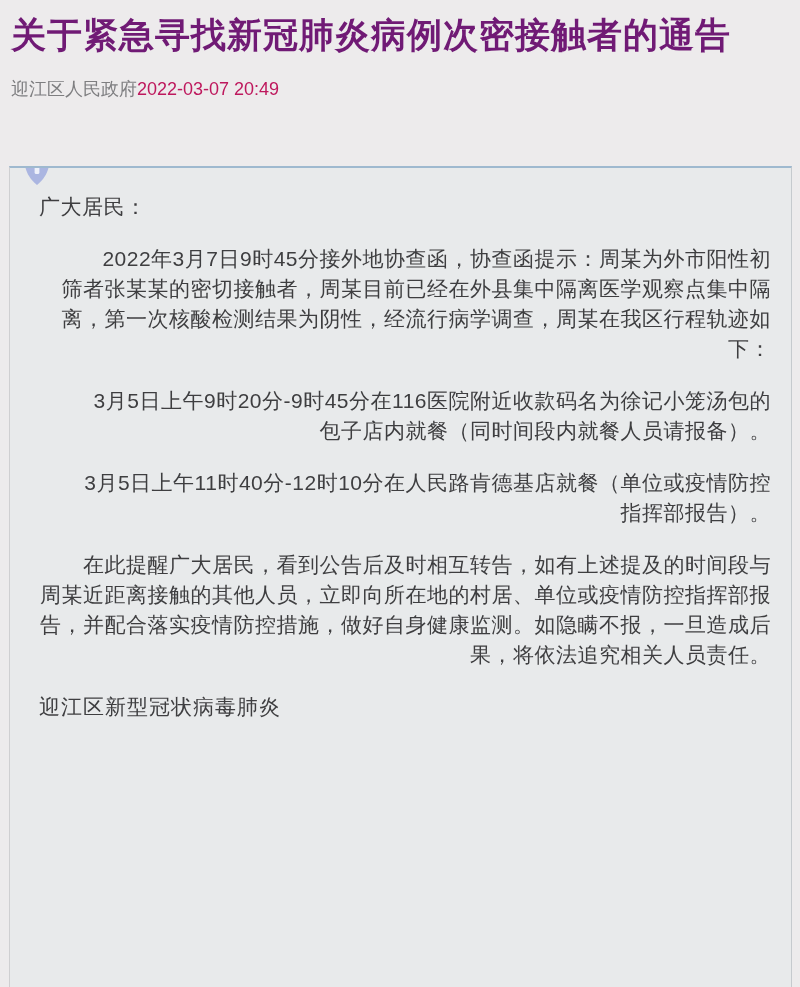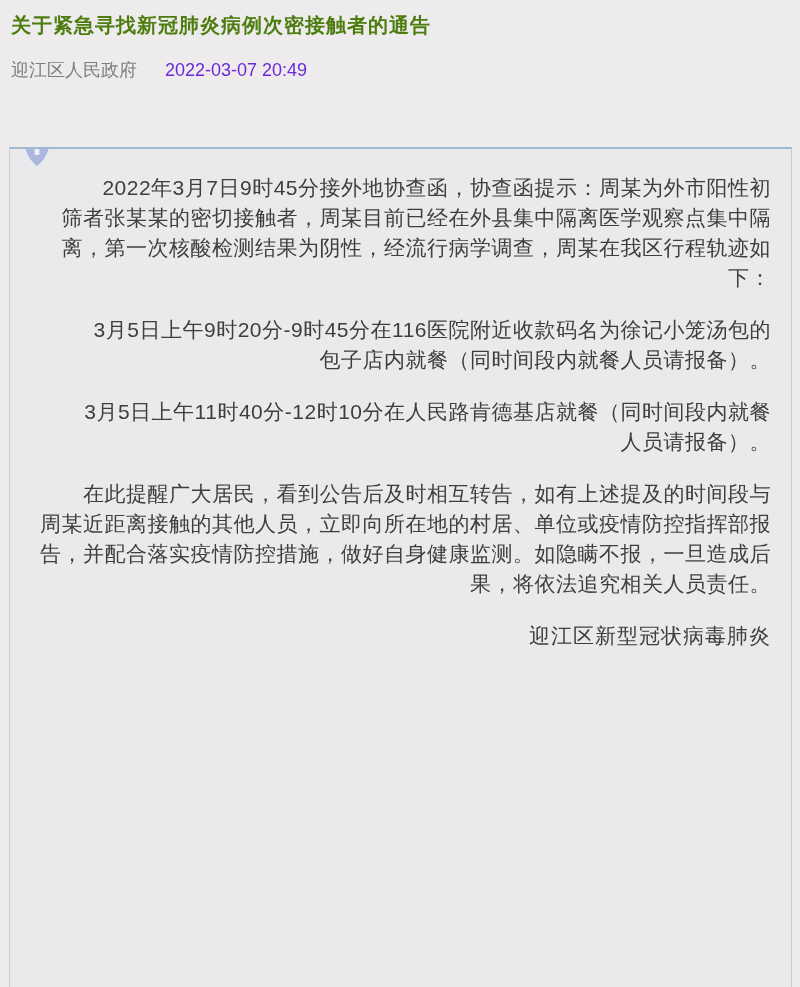--- a/index.html
+++ b/index.html
@@ -11,37 +11,37 @@
     height: 987px;
     overflow: hidden;
     background: #edebec;
     font-family: "Liberation Sans", "DejaVu Sans", sans-serif;
     color: #3e3e40;
   }
   .article-header {
     padding: 13px 12px 0 11px;
   }
   .article-title {
-    font-size: 20px;
+    font-size: 35px;
     font-weight: bold;
-    color: #4d7c0f;
+    color: #701a75;
     margin: 0 0 21px 0;
     line-height: 1.25;
     letter-spacing: 1px;
   }
   .article-meta {
     font-size: 18px;
     line-height: 22px;
   }
   .meta-source {
     color: #7e7e80;
-    margin-right: 28px;
+    margin-right: 0;
   }
   .meta-timestamp {
-    color: #6d28d9;
+    color: #be185d;
   }
   .notice-card {
     position: relative;
     margin: 66px 8px 0 9px;
     background: #e8eaeb;
     border-top: 2px solid #9fb9cf;
     border-left: 1px solid #cfcfd1;
     border-right: 1px solid #c6cace;
     box-sizing: border-box;
     height: 841px;
@@ -64,21 +64,20 @@
     margin: 0 0 22px 0;
   }
   .salutation {
     text-indent: 0;
   }
   .para {
     text-indent: 2em;
     text-align: right;
   }
   .signature-block {
-    text-align: right;
     padding-right: 0;
   }
   .signature-block p {
     margin: 0 0 20px 0;
     letter-spacing: 1px;
   }
 </style>
 </head>
 <body>
 
@@ -92,23 +91,24 @@
 <div class="notice-card">
   <span class="shield-badge">
     <svg width="30" height="38" viewBox="0 0 30 38" xmlns="http://www.w3.org/2000/svg">
       <path d="M15 1 L28 6 C28 18 26 28 15 37 C4 28 2 18 2 6 Z" fill="#a5b1e0" opacity="0.92"></path>
       <rect x="12.6" y="9" width="4.8" height="17" rx="1.5" fill="#eef1fa"></rect>
       <rect x="6.5" y="15.1" width="17" height="4.8" rx="1.5" fill="#eef1fa"></rect>
     </svg>
   </span>
 
   <div class="notice-body">
+    <p class="salutation">广大居民：</p>
     <p class="para">2022年3月7日9时45分接外地协查函，协查函提示：周某为外市阳性初筛者张某某的密切接触者，周某目前已经在外县集中隔离医学观察点集中隔离，第一次核酸检测结果为阴性，经流行病学调查，周某在我区行程轨迹如下：</p>
     <p class="para">3月5日上午9时20分-9时45分在116医院附近收款码名为徐记小笼汤包的包子店内就餐（同时间段内就餐人员请报备）。</p>
-    <p class="para">3月5日上午11时40分-12时10分在人民路肯德基店就餐（同时间段内就餐人员请报备）。</p>
+    <p class="para">3月5日上午11时40分-12时10分在人民路肯德基店就餐（单位或疫情防控指挥部报告）。</p>
     <p class="para">在此提醒广大居民，看到公告后及时相互转告，如有上述提及的时间段与周某近距离接触的其他人员，立即向所在地的村居、单位或疫情防控指挥部报告，并配合落实疫情防控措施，做好自身健康监测。如隐瞒不报，一旦造成后果，将依法追究相关人员责任。</p>
 
     <div class="signature-block">
       <p>迎江区新型冠状病毒肺炎</p>
 
     </div>
   </div>
 </div>
 
 </body></html>

